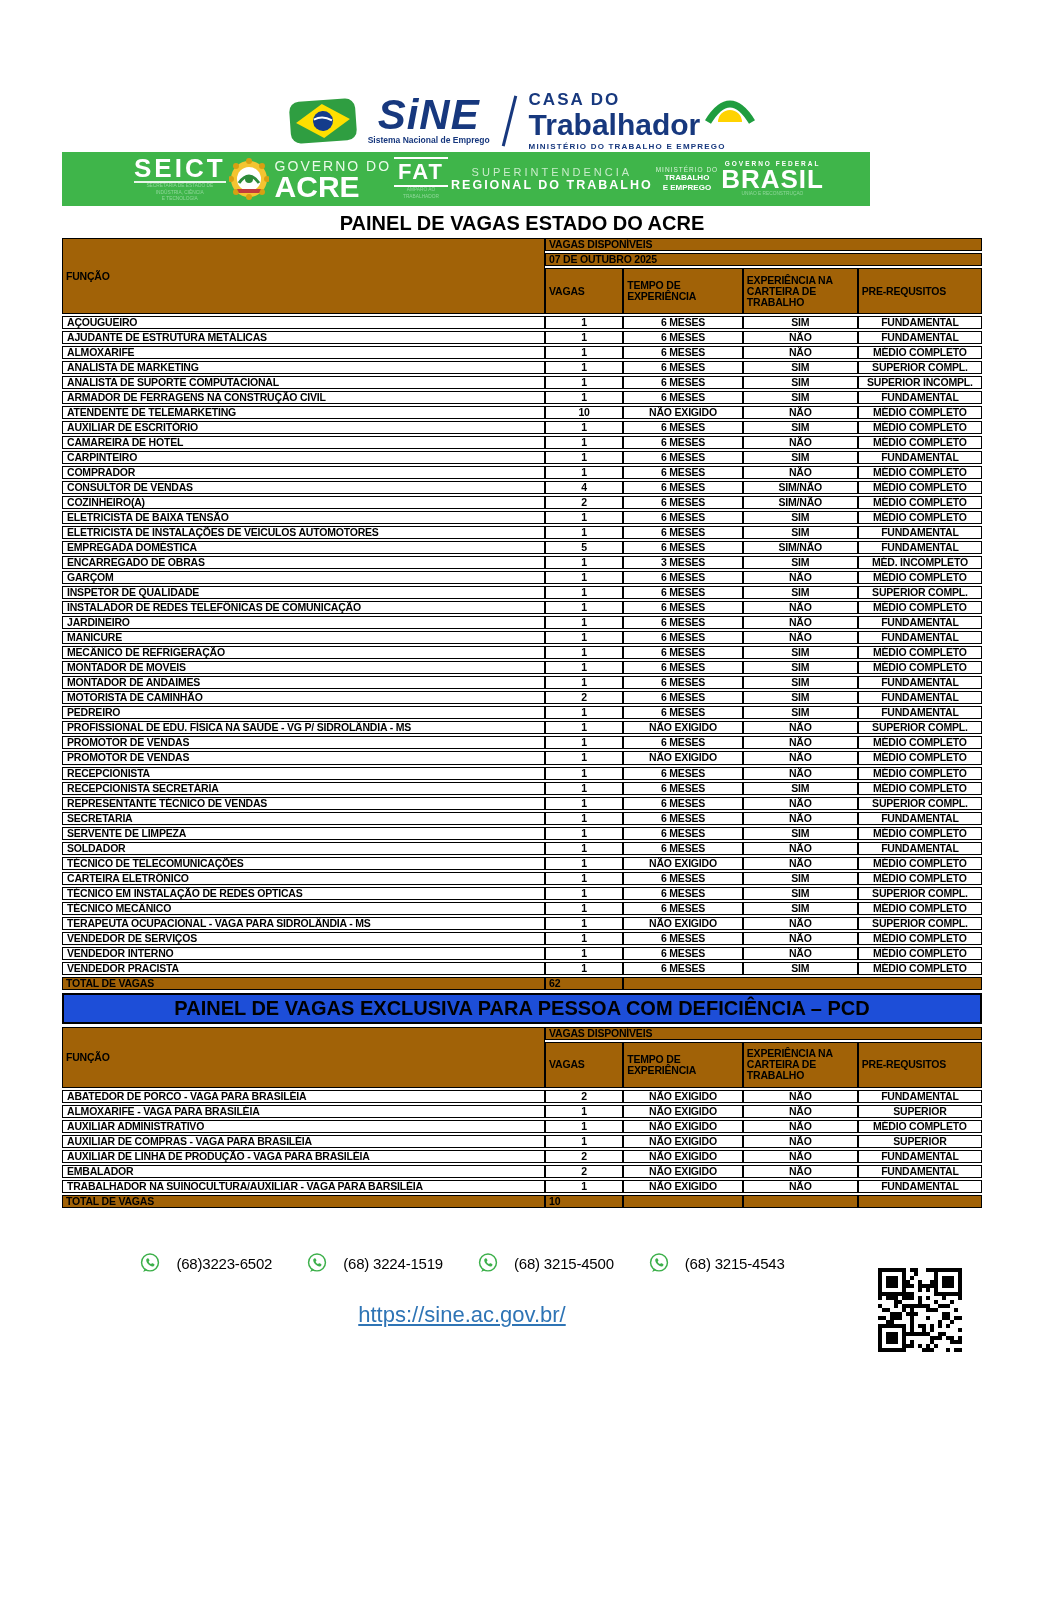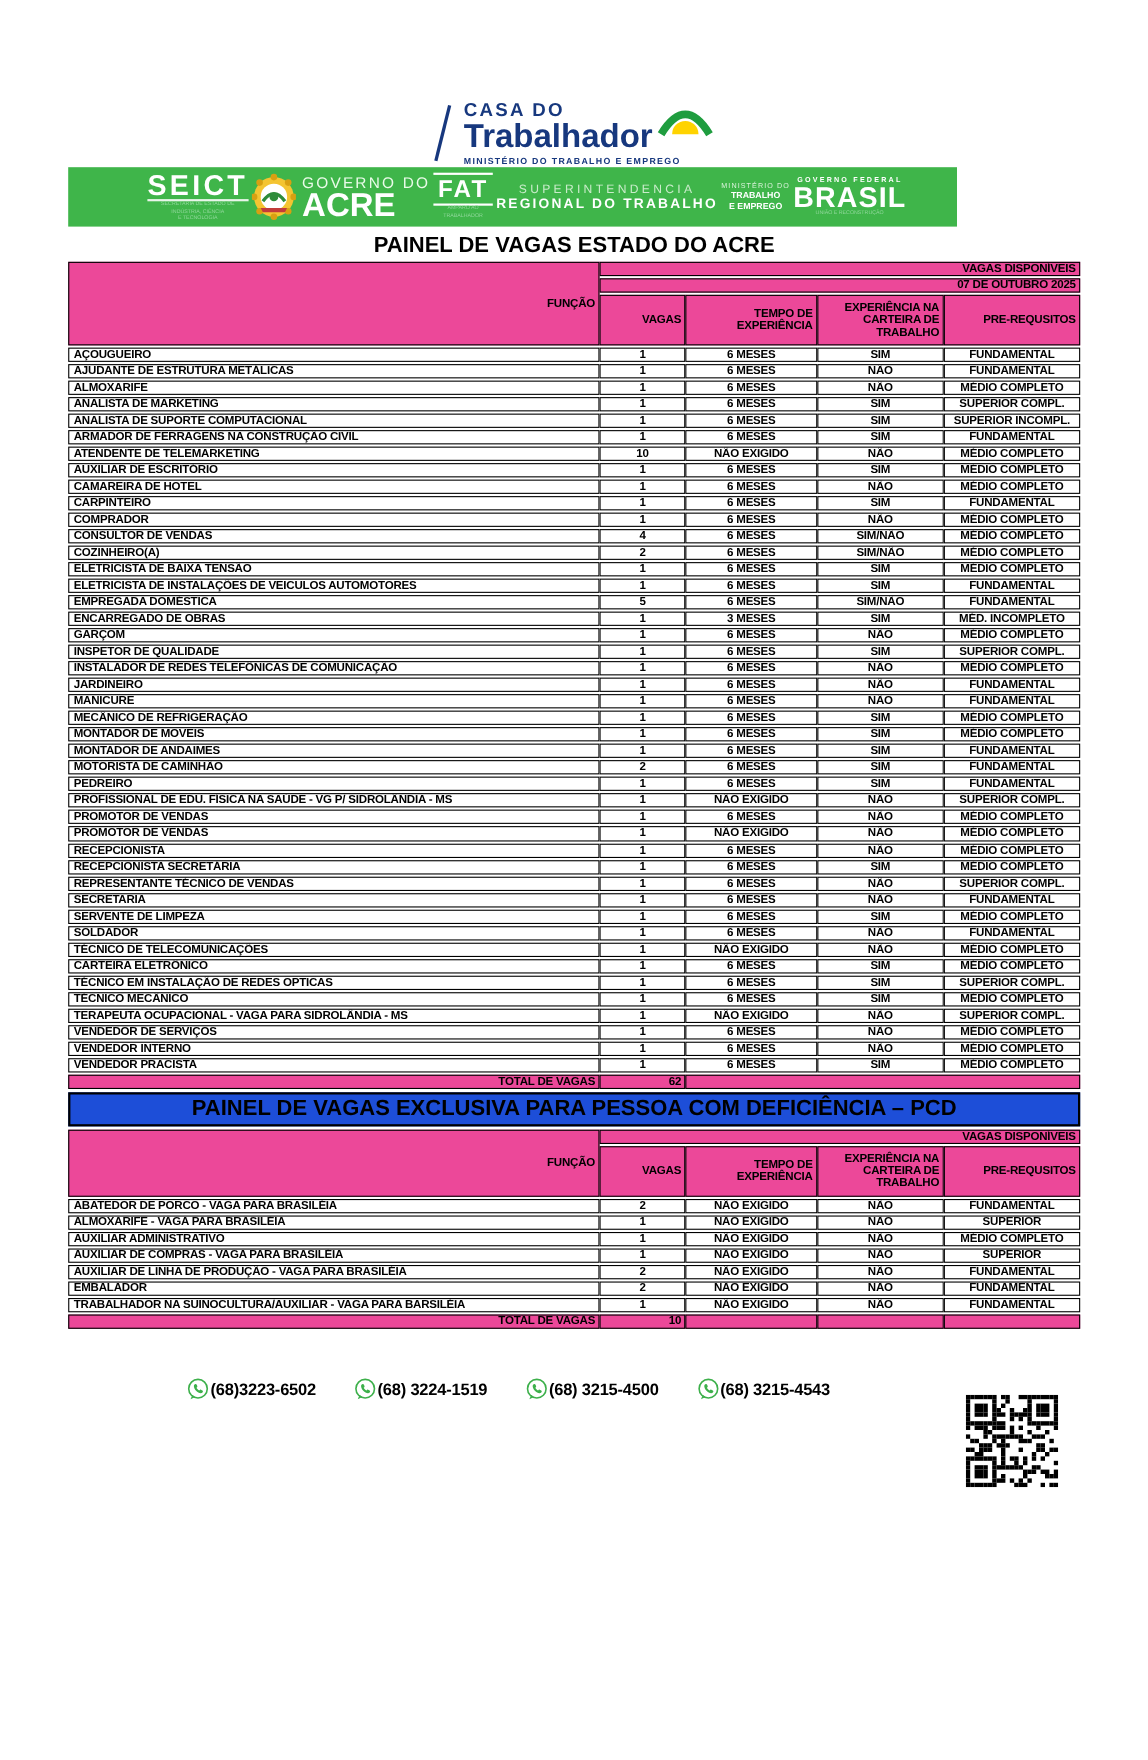--- a/index.html
+++ b/index.html
@@ -39,44 +39,56 @@
   .brasil-gov { font-size:6.5px; font-weight:bold; letter-spacing:2px; color:#fff; }
   .brasil-name { font-size:26px; font-weight:900; letter-spacing:1px; color:#fff; line-height:0.95;text-align:center; }
 
   
   .title1 { position:absolute; top:212px; left:62px; width:920px; text-align:center; font-size:20px; font-weight:bold; }
 
   
   .content { position:absolute; top:236px; left:62px; width:920px; }
   table { width:100%; border-collapse:separate; border-spacing:0 2px; table-layout:fixed; }
   td { border:1px solid #000; font-size:10.5px; font-weight:bold; letter-spacing:-0.2px; line-height:1.05; padding:0 3px; background:#fff; overflow:hidden; white-space:nowrap; }
-  td.hg { background:#ec4899; text-align:right; vertical-align:middle; }
+  td.hg { background:#a16207; text-align:left; vertical-align:middle; }
   td.center { text-align:center; }
   td.funcao { text-align:left; padding-left:4px; }
   tr.hrow-sm td { height:12px; }
   tr.hrow-lg td { height:46px; white-space:normal; }
   tbody td { height:11.5px; }
   tfoot td { height:12px; }
   .pcd-title { border:2px solid #000; margin:1px 0; text-align:center; font-size:20px; font-weight:bold; padding:2px 0; background:#1d4ed8; }
 
   
   .wa-title { position:absolute; top:1231px; left:62px; width:920px; text-align:center; font-size:16px; font-weight:bold; letter-spacing:-0.2px; }
   .phones { position:absolute; top:1252px; left:62px; width:800px; display:flex; justify-content:center; gap:34px; align-items:center; }
-  .phone { display:flex; align-items:center; gap:0; font-size:15px; font-weight:bold; letter-spacing:-0.2px; }
+  .phone { display:flex; align-items:center; gap:15px; font-size:15px; font-weight:normal; letter-spacing:-0.2px; }
   .phone svg { display:block; }
   .site-link { position:absolute; top:1302px; left:62px; width:800px; text-align:center; }
   .site-link a { font-size:22px; color:#2e74b5; text-decoration:underline; font-family:"Liberation Sans", sans-serif; }
   .qr { position:absolute; top:1268px; left:878px; width:84px; height:84px; }
 </style>
 </head>
 <body>
 
 <div class="sheet">
 
   <div class="logo-row">
+    <div class="sine-logo">
+      <svg width="72" height="50" viewBox="0 0 72 50">
+        <rect x="2" y="4" width="66" height="42" rx="10" fill="#2f9e41" transform="rotate(-4 35 25)"></rect>
+        <polygon points="35,8 62,25 35,42 8,25" fill="#ffdf00" transform="rotate(-4 35 25)"></polygon>
+        <circle cx="35" cy="25" r="10" fill="#143c8c" transform="rotate(-4 35 25)"></circle>
+        <path d="M26 23 q9 -4 18 2" stroke="#fff" stroke-width="2" fill="none" transform="rotate(-4 35 25)"></path>
+      </svg>
+      <div class="sine-text">
+        <div class="sine-name">SiNE</div>
+        <div class="sine-sub">Sistema Nacional de Emprego</div>
+      </div>
+    </div>
     <div class="logo-sep"></div>
     <div class="casa-logo">
       <div class="casa-top">
         <div>
           <div class="casa-line1">CASA DO</div>
           <div class="casa-line2">Trabalhador</div>
         </div>
         <svg width="52" height="34" viewBox="0 0 52 34" style="margin-bottom:14px; margin-left:-2px;">
           <path d="M4 30 Q26 -6 48 30" stroke="#1f9d3f" stroke-width="7" fill="none"></path>
           <path d="M14 30 a12 12 0 0 1 24 0 Z" fill="#ffd300"></path>
@@ -595,20 +607,23 @@
       </span>
       <span class="phone">
         <svg width="22" height="22" viewBox="0 0 24 24">
           <circle cx="12" cy="11.4" r="9.2" fill="#fff" stroke="#3db04b" stroke-width="1.6"></circle>
           <path d="M4.6 21.8 L6.4 17.6 L9.2 19.6 Z" fill="#3db04b"></path>
           <path d="M9.6 6.8c.4-.1.8.1 1 .5l.7 1.5c.2.4.1.8-.2 1.1l-.6.6c.4 1 1.7 2.3 2.7 2.7l.6-.6c.3-.3.7-.4 1.1-.2l1.5.7c.4.2.6.6.5 1-.3 1-1.1 1.8-2.2 1.7-1.5-.2-3.2-1-4.6-2.4S8 10.3 7.9 8.9c-.1-1 .7-1.9 1.7-2.1z" fill="#3db04b"></path>
         </svg>
         <span>(68) 3215-4543</span>
       </span>
     </div>
+  <div class="site-link">
+    <a href="#">https://sine.ac.gov.br/</a>
+  </div>
   <div class="qr" id="qr-code"><svg width="84" height="84">
         <rect x="0" y="0" width="4" height="4" fill="#000"></rect>
         <rect x="4" y="0" width="4" height="4" fill="#000"></rect>
         <rect x="8" y="0" width="4" height="4" fill="#000"></rect>
         <rect x="12" y="0" width="4" height="4" fill="#000"></rect>
         <rect x="16" y="0" width="4" height="4" fill="#000"></rect>
         <rect x="20" y="0" width="4" height="4" fill="#000"></rect>
         <rect x="24" y="0" width="4" height="4" fill="#000"></rect>
         <rect x="32" y="0" width="4" height="4" fill="#000"></rect>
         <rect x="36" y="0" width="4" height="4" fill="#000"></rect>

